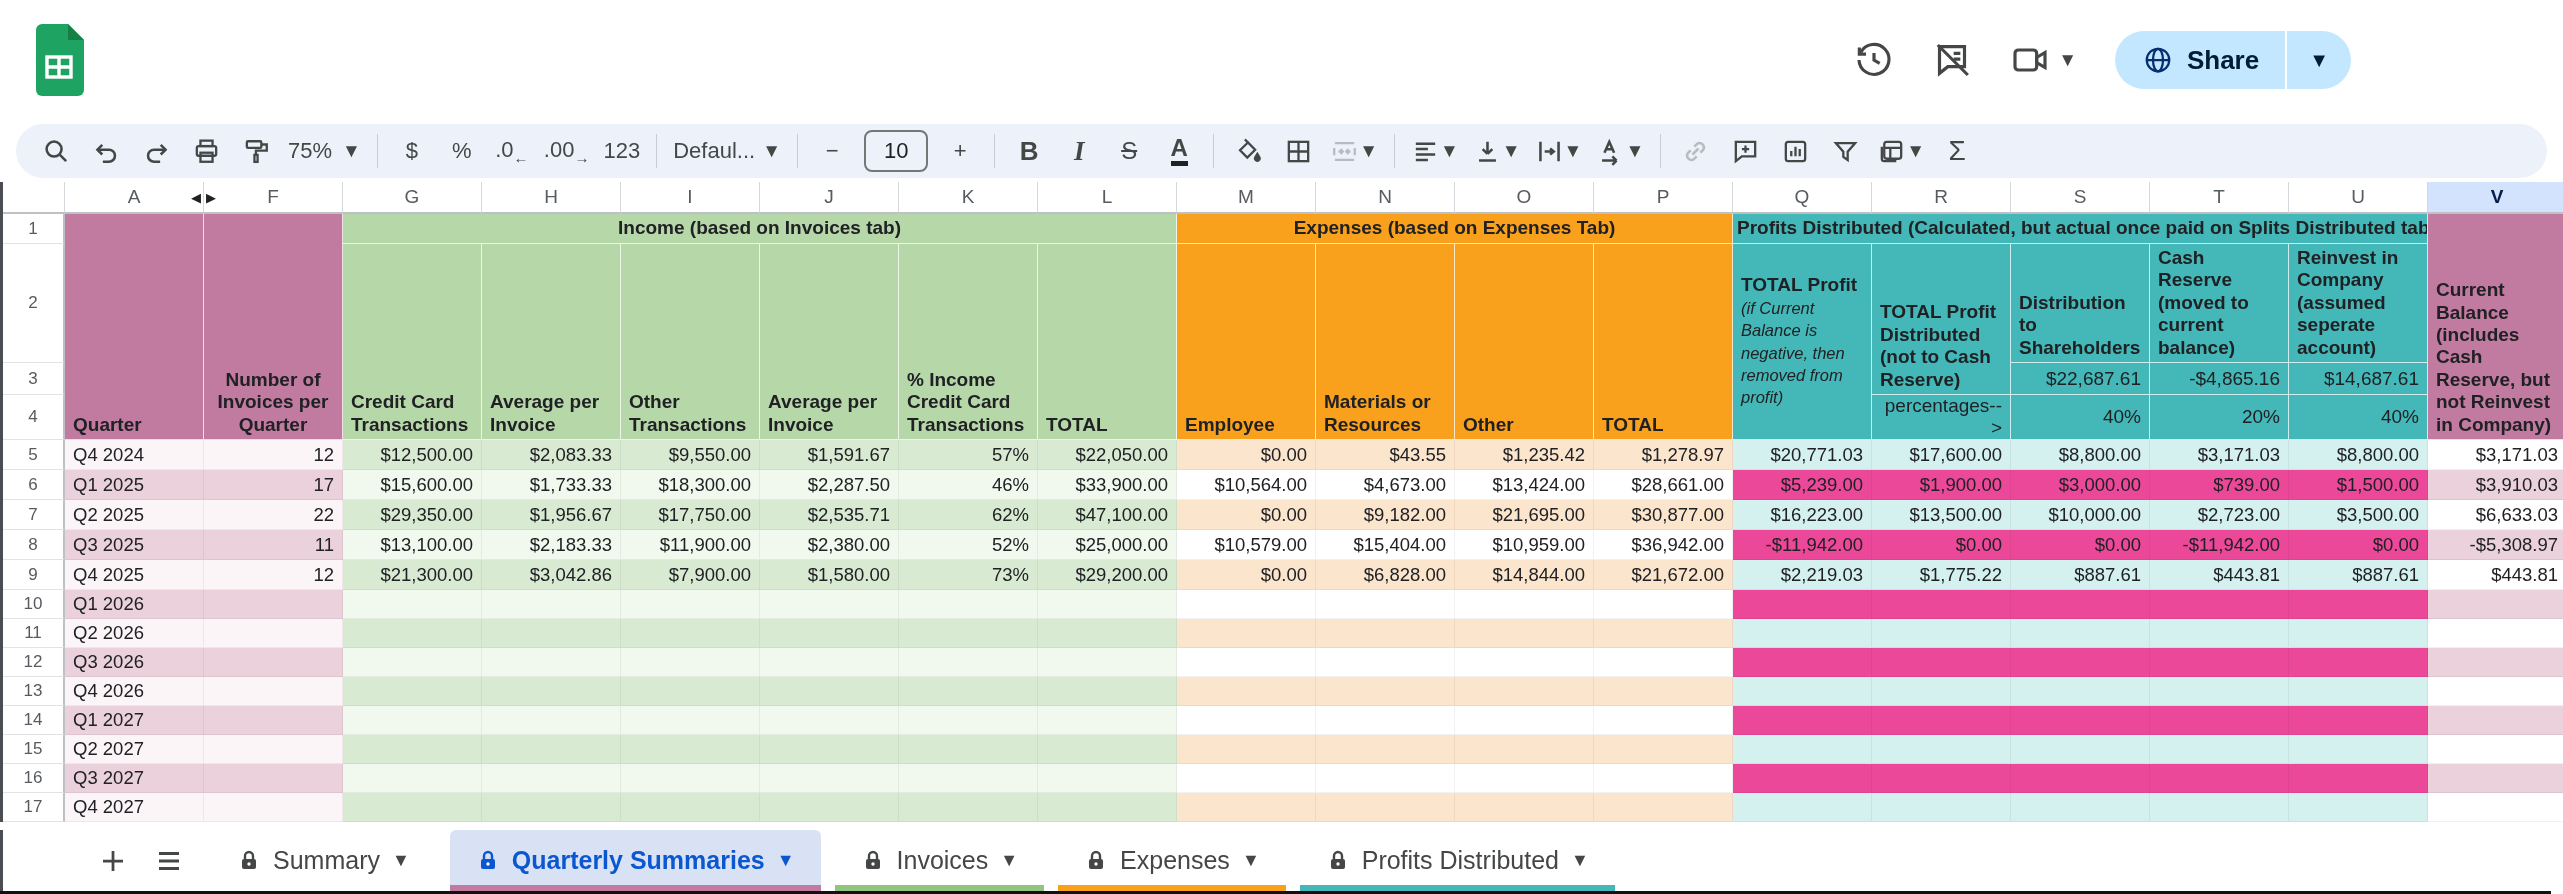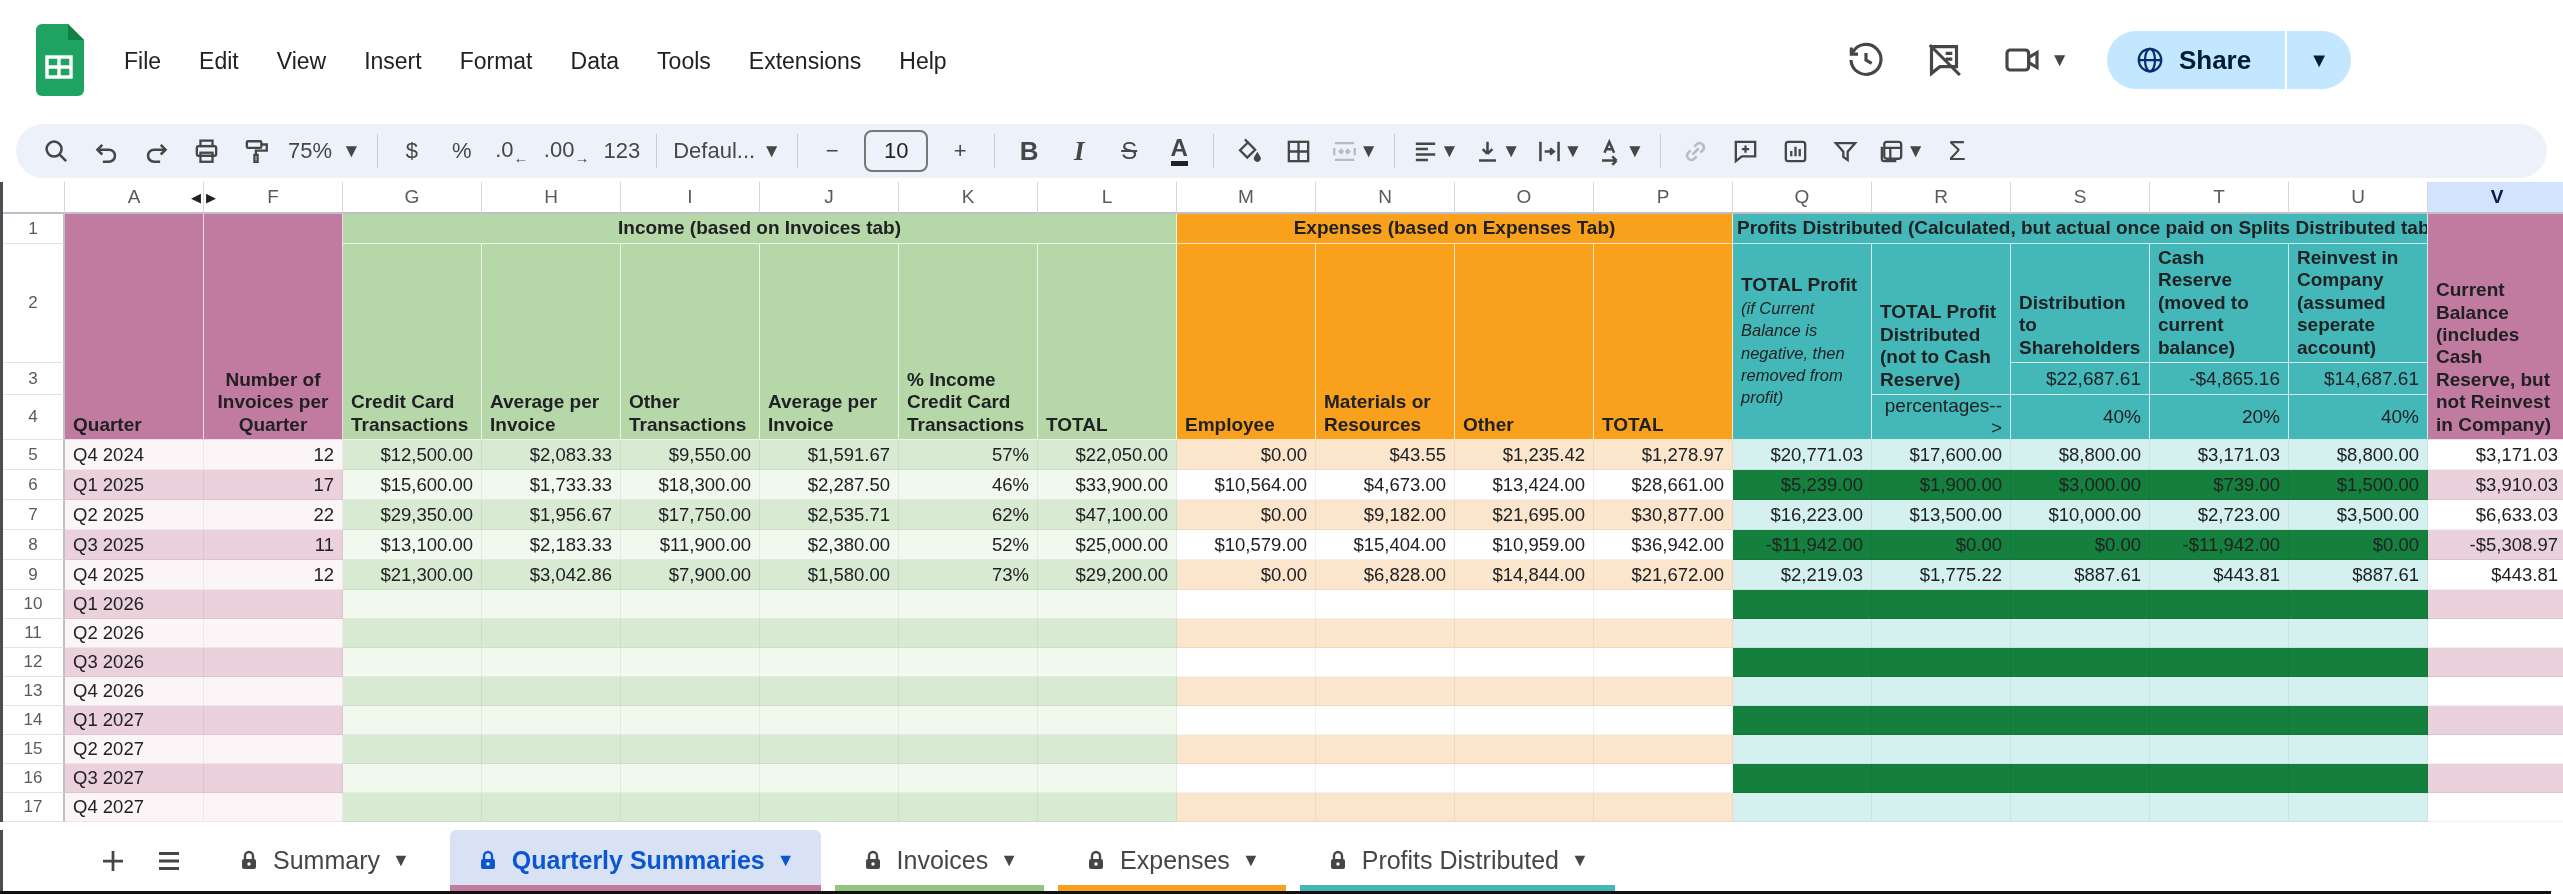--- a/index.html
+++ b/index.html
@@ -13,21 +13,21 @@
   .title-row { display:flex; align-items:center; gap:24px; height:44px; }
   .doc-title { font-size:29px; color:#1f1f1f; }
   .title-ico { width:30px; height:30px; color:#444746; }
   .menu-row { display:flex; gap:14px; margin-top:2px; }
   .menu-item { font-size:23px; color:#202124; padding:3px 12px; border-radius:8px; cursor:default; }
   .top-right { margin-left:auto; margin-right:212px; display:flex; align-items:center; gap:38px; }
   .tr-ico { width:40px; height:40px; color:#444746; }
   .camera-wrap { display:flex; align-items:center; gap:8px; }
   .caret { font-size:19px; color:#444746; }
   .share-btn { display:flex; align-items:center; background:#c2e7ff; border-radius:30px; height:58px; overflow:hidden; }
-  .share-main { display:flex; align-items:center; gap:14px; padding:0 34px 0 28px; }
+  .share-main { display:flex; align-items:center; gap:14px; padding:0 26px 0 28px; }
   .share-main svg { width:30px; height:30px; color:#062e6f; }
   .share-label { font-size:26px; font-weight:700; color:#001d35; }
   .share-divider { width:2px; height:58px; background:#fff; }
   .share-caret { padding:0 22px; font-size:20px; color:#001d35; }
 
   
   .toolbar { margin:4px 16px 0 16px; height:54px; background:#edf2fa; border-radius:33px;
     display:flex; align-items:center; padding:0 10px 0 16px; gap:2px; }
   .tb { display:flex; align-items:center; justify-content:center; min-width:48px; height:52px;
     border-radius:8px; color:#444746; font-size:23px; cursor:default; padding:0 6px; }
@@ -70,21 +70,21 @@
   td.qcell b { font-weight:700; }
   td.qcell i { font-style:italic; font-size:16.5px; }
   td.val { font-weight:500; font-size:19px; text-align:right; vertical-align:middle; padding:0 8px;
     border-right:1px solid rgba(255,255,255,.75); border-bottom:1px solid rgba(255,255,255,.75); }
   td.cell { font-size:18.5px; padding:0 8px; text-align:right; vertical-align:middle; white-space:nowrap;
     border-right:1px solid rgba(0,0,0,0.055); border-bottom:1px solid rgba(0,0,0,0.055); }
   td.cell.left { text-align:left; }
   tr.odd  td.pk2 { background:#fbf5f8; } tr.even td.pk2 { background:#ead1dc; }
   tr.odd  td.gr2 { background:#d9ead3; } tr.even td.gr2 { background:#f1f8ed; }
   tr.odd  td.or2 { background:#fce5cd; } tr.even td.or2 { background:#ffffff; }
-  tr.odd  td.te2 { background:#d4f1f0; } tr.even td.te2 { background:#15803d; }
+  tr.odd  td.te2 { background:#d4f1f0; } tr.even td.te2 { background:#ec4899; }
   tr.odd  td.vk2 { background:#ffffff; } tr.even td.vk2 { background:#ead1dc; }
 
   
   .tabbar-wrap { position:absolute; left:0; right:12px; bottom:0;border-radius:24px; }
   .tabbar { height:61px; background:#fff; border-left:3px solid #4a4d51; display:flex; align-items:center; padding-left:82px; }
   .bar-btn { width:56px; height:52px; display:flex; align-items:center; justify-content:center; color:#444746; }
   .bar-btn svg { width:30px; height:30px; }
   .tab { position:relative; height:61px; display:flex; align-items:center; gap:12px; padding:0 26px; margin-left:14px;
     font-size:25px; font-weight:500; color:#444746; }
   .tab .lock { width:24px; height:24px; color:#444746; }
@@ -100,31 +100,20 @@
 <div class="topbar">
   <svg class="logo" viewBox="0 0 27 36">
     <path d="M2 3 a3 3 0 0 1 3 -3 h13 l8 8 v25 a3 3 0 0 1 -3 3 H5 a3 3 0 0 1 -3 -3 z" fill="#1ea362"></path>
     <path d="M18 0 l8 8 h-8 z" fill="#148044"></path>
     <g stroke="#fff" stroke-width="1.7" fill="none">
       <rect x="7.5" y="16.5" width="12" height="10"></rect>
       <path d="M7.5 21.5 h12 M13.5 16.5 v10"></path>
     </g>
   </svg>
   <div class="title-block">
-    <nav class="menu-row">
-      <span class="menu-item">File</span>
-      <span class="menu-item">Edit</span>
-      <span class="menu-item">View</span>
-      <span class="menu-item">Insert</span>
-      <span class="menu-item">Format</span>
-      <span class="menu-item">Data</span>
-      <span class="menu-item">Tools</span>
-      <span class="menu-item">Extensions</span>
-      <span class="menu-item">Help</span>
-    </nav>
   </div>
   <div class="top-right">
     <svg class="tr-ico" viewBox="0 0 24 24" fill="none" stroke="currentColor" stroke-width="1.9">
       <path d="M4 7.5 a9 9 0 1 1 -1 4.5"></path>
       <path d="M3.2 4.5 v4 h4"></path>
       <path d="M12 7.8 V12 l3.4 2"></path>
     </svg>
     <svg class="tr-ico" viewBox="0 0 24 24" fill="none" stroke="currentColor" stroke-width="1.9">
       <path d="M4.5 4 h15 v12 h-10 l-5 4 z"></path>
       <path d="M13 8 h4 M13 11.5 h4"></path>

